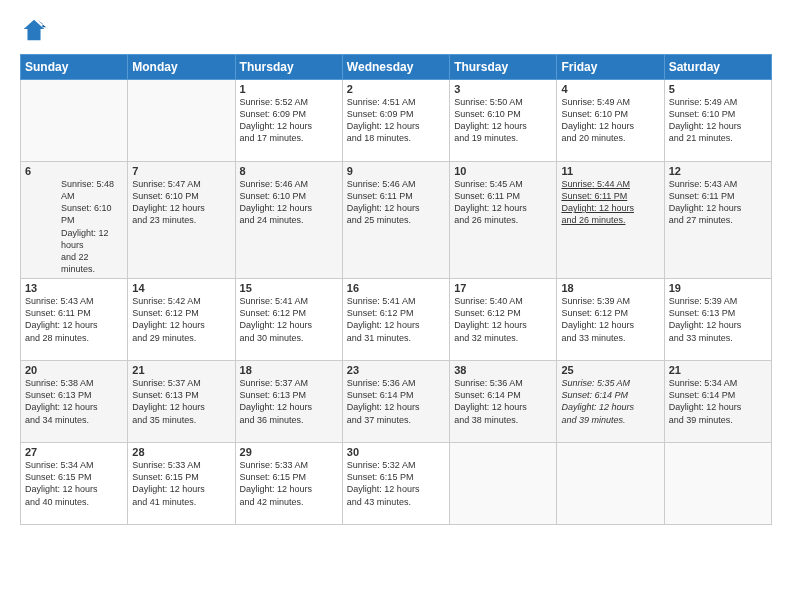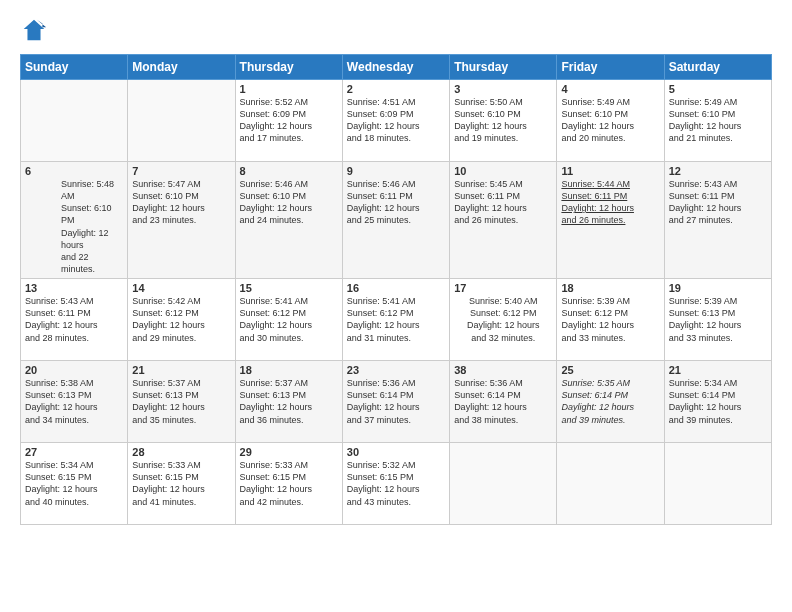--- a/index.html
+++ b/index.html
@@ -253,21 +253,21 @@
           </td>
           <td>
             <div class="day-num">16</div>
             <div class="day-info" style="white-space: pre-line;">Sunrise: 5:41 AM
 Sunset: 6:12 PM
 Daylight: 12 hours
 and 31 minutes.</div>
           </td>
           <td>
             <div class="day-num">17</div>
-            <div class="day-info" style="white-space: pre-line; text-align: center;">Sunrise: 5:40 AM
+            <div class="day-info" style="white-space: pre-line;">Sunrise: 5:40 AM
 Sunset: 6:12 PM
 Daylight: 12 hours
 and 32 minutes.</div>
           </td>
           <td>
             <div class="day-num">18</div>
             <div class="day-info" style="white-space: pre-line;">Sunrise: 5:39 AM
 Sunset: 6:12 PM
 Daylight: 12 hours
 and 33 minutes.</div>

